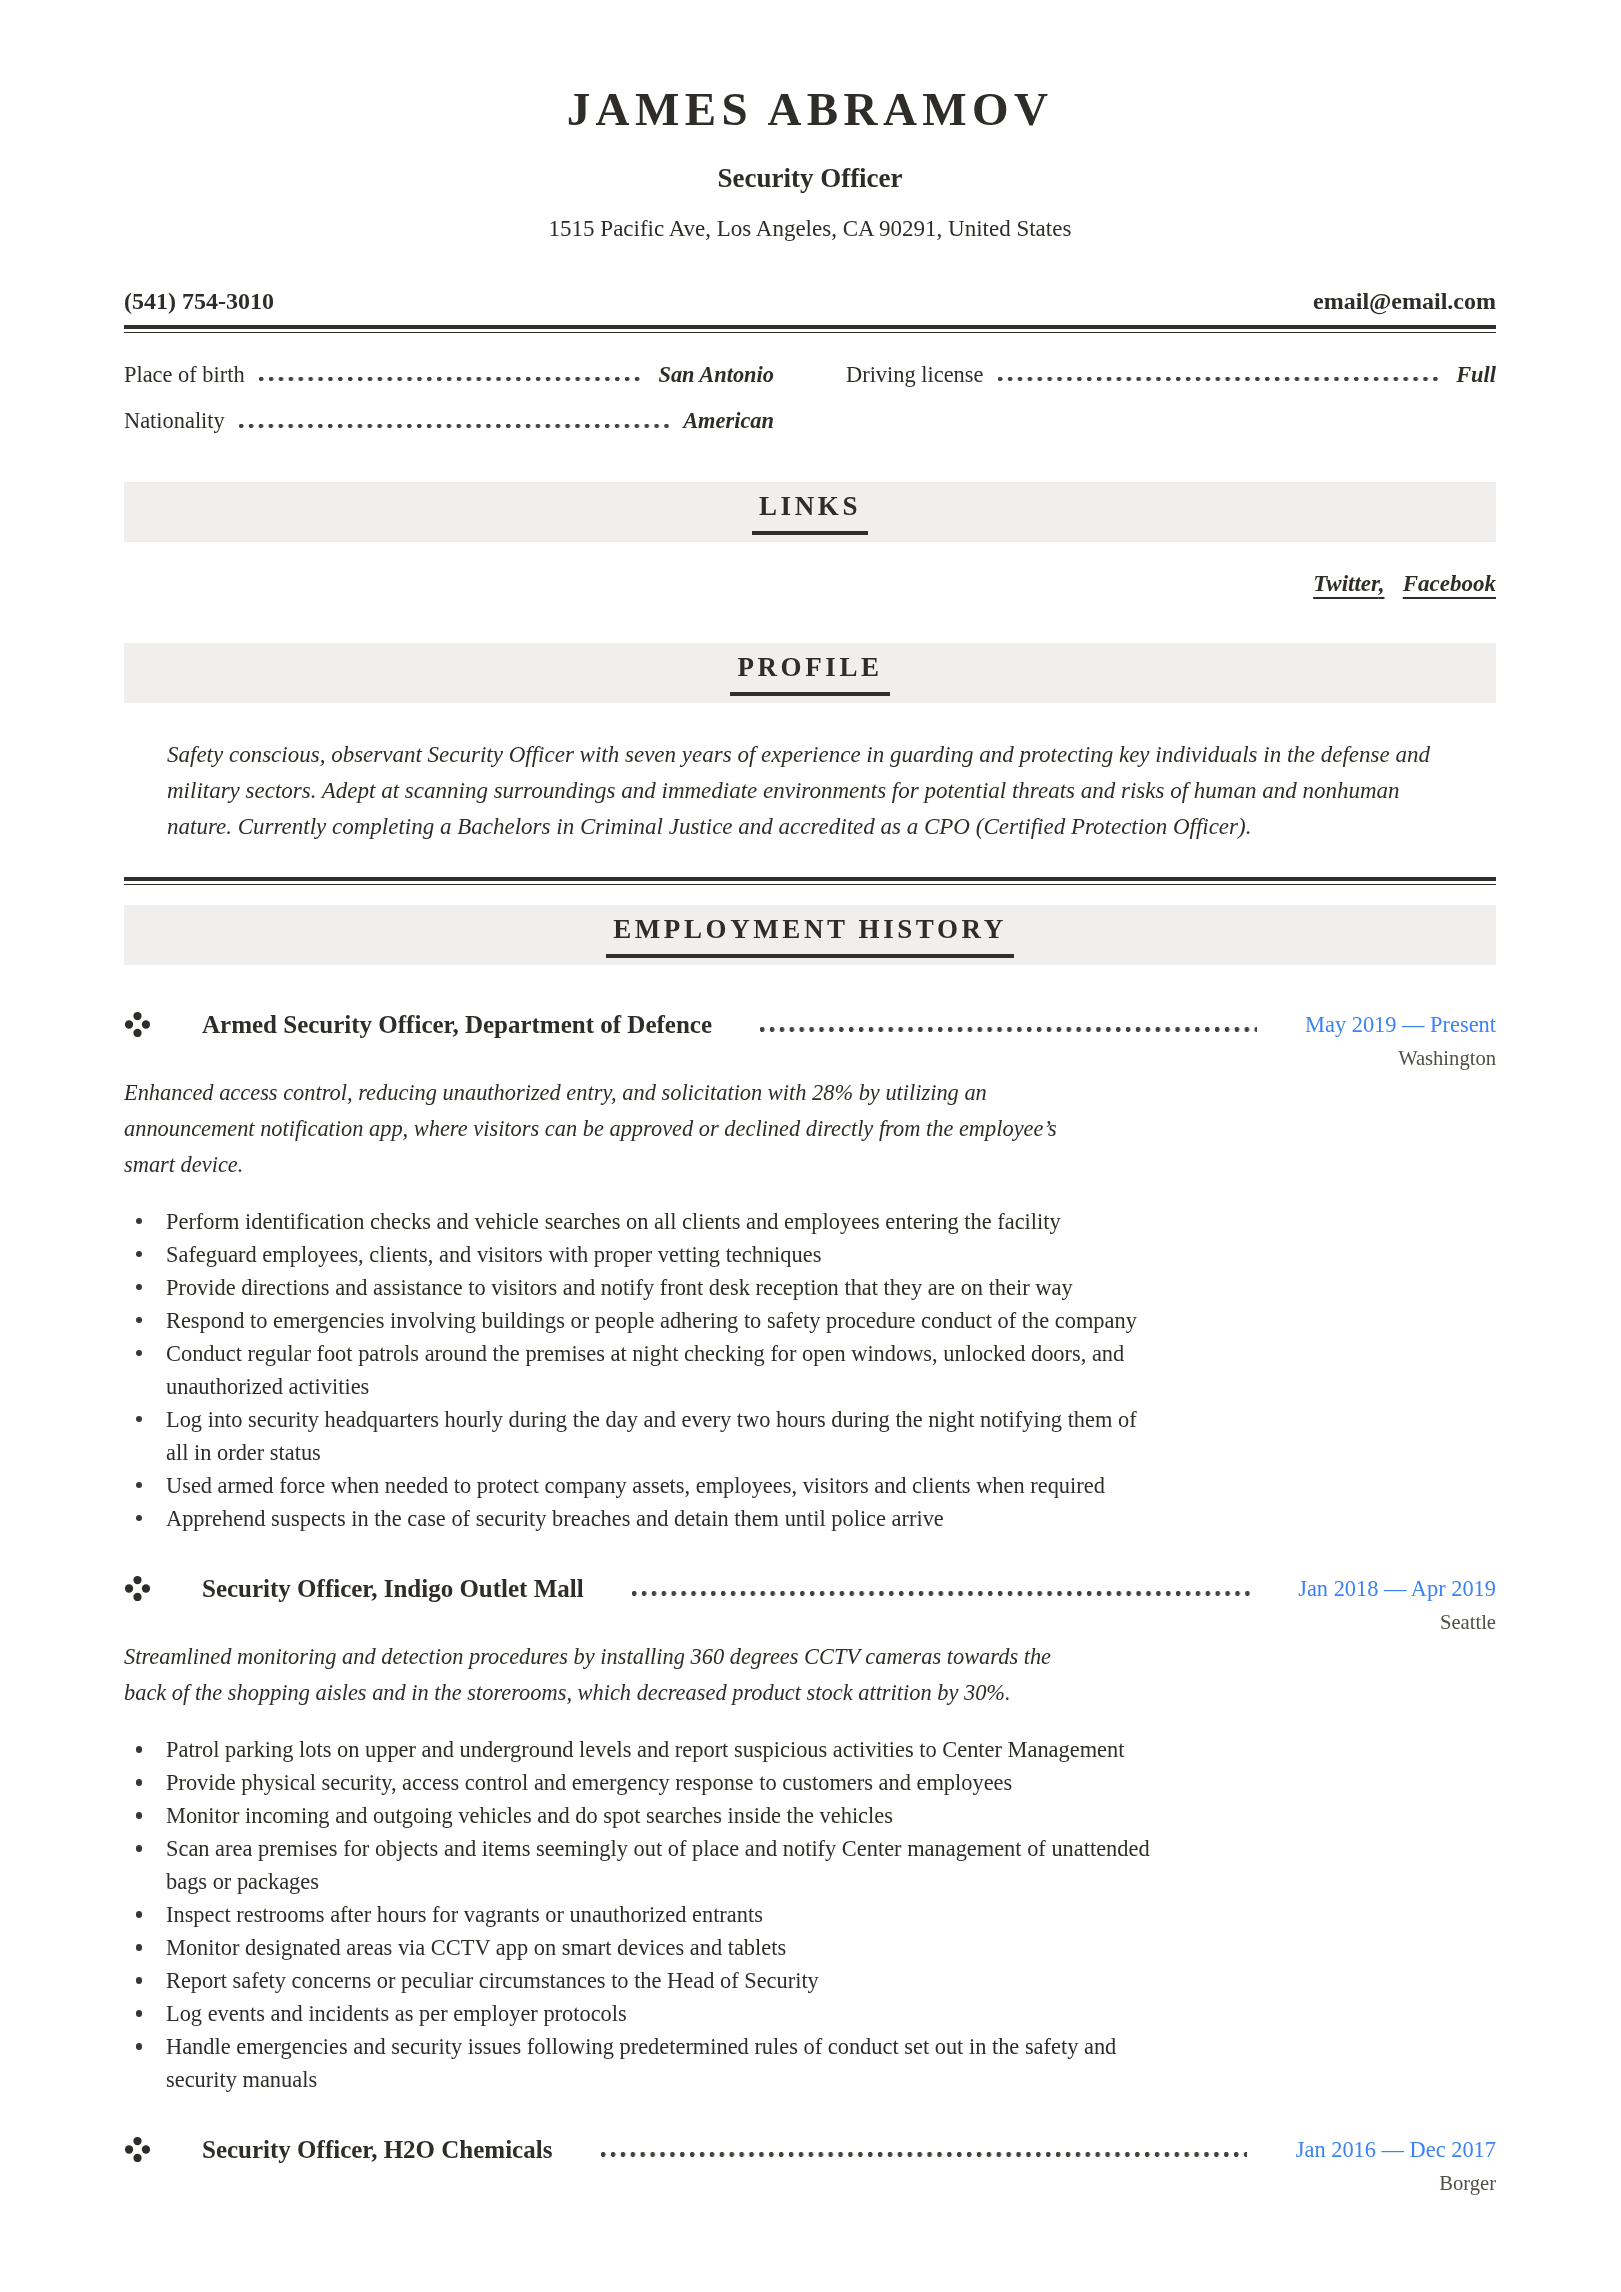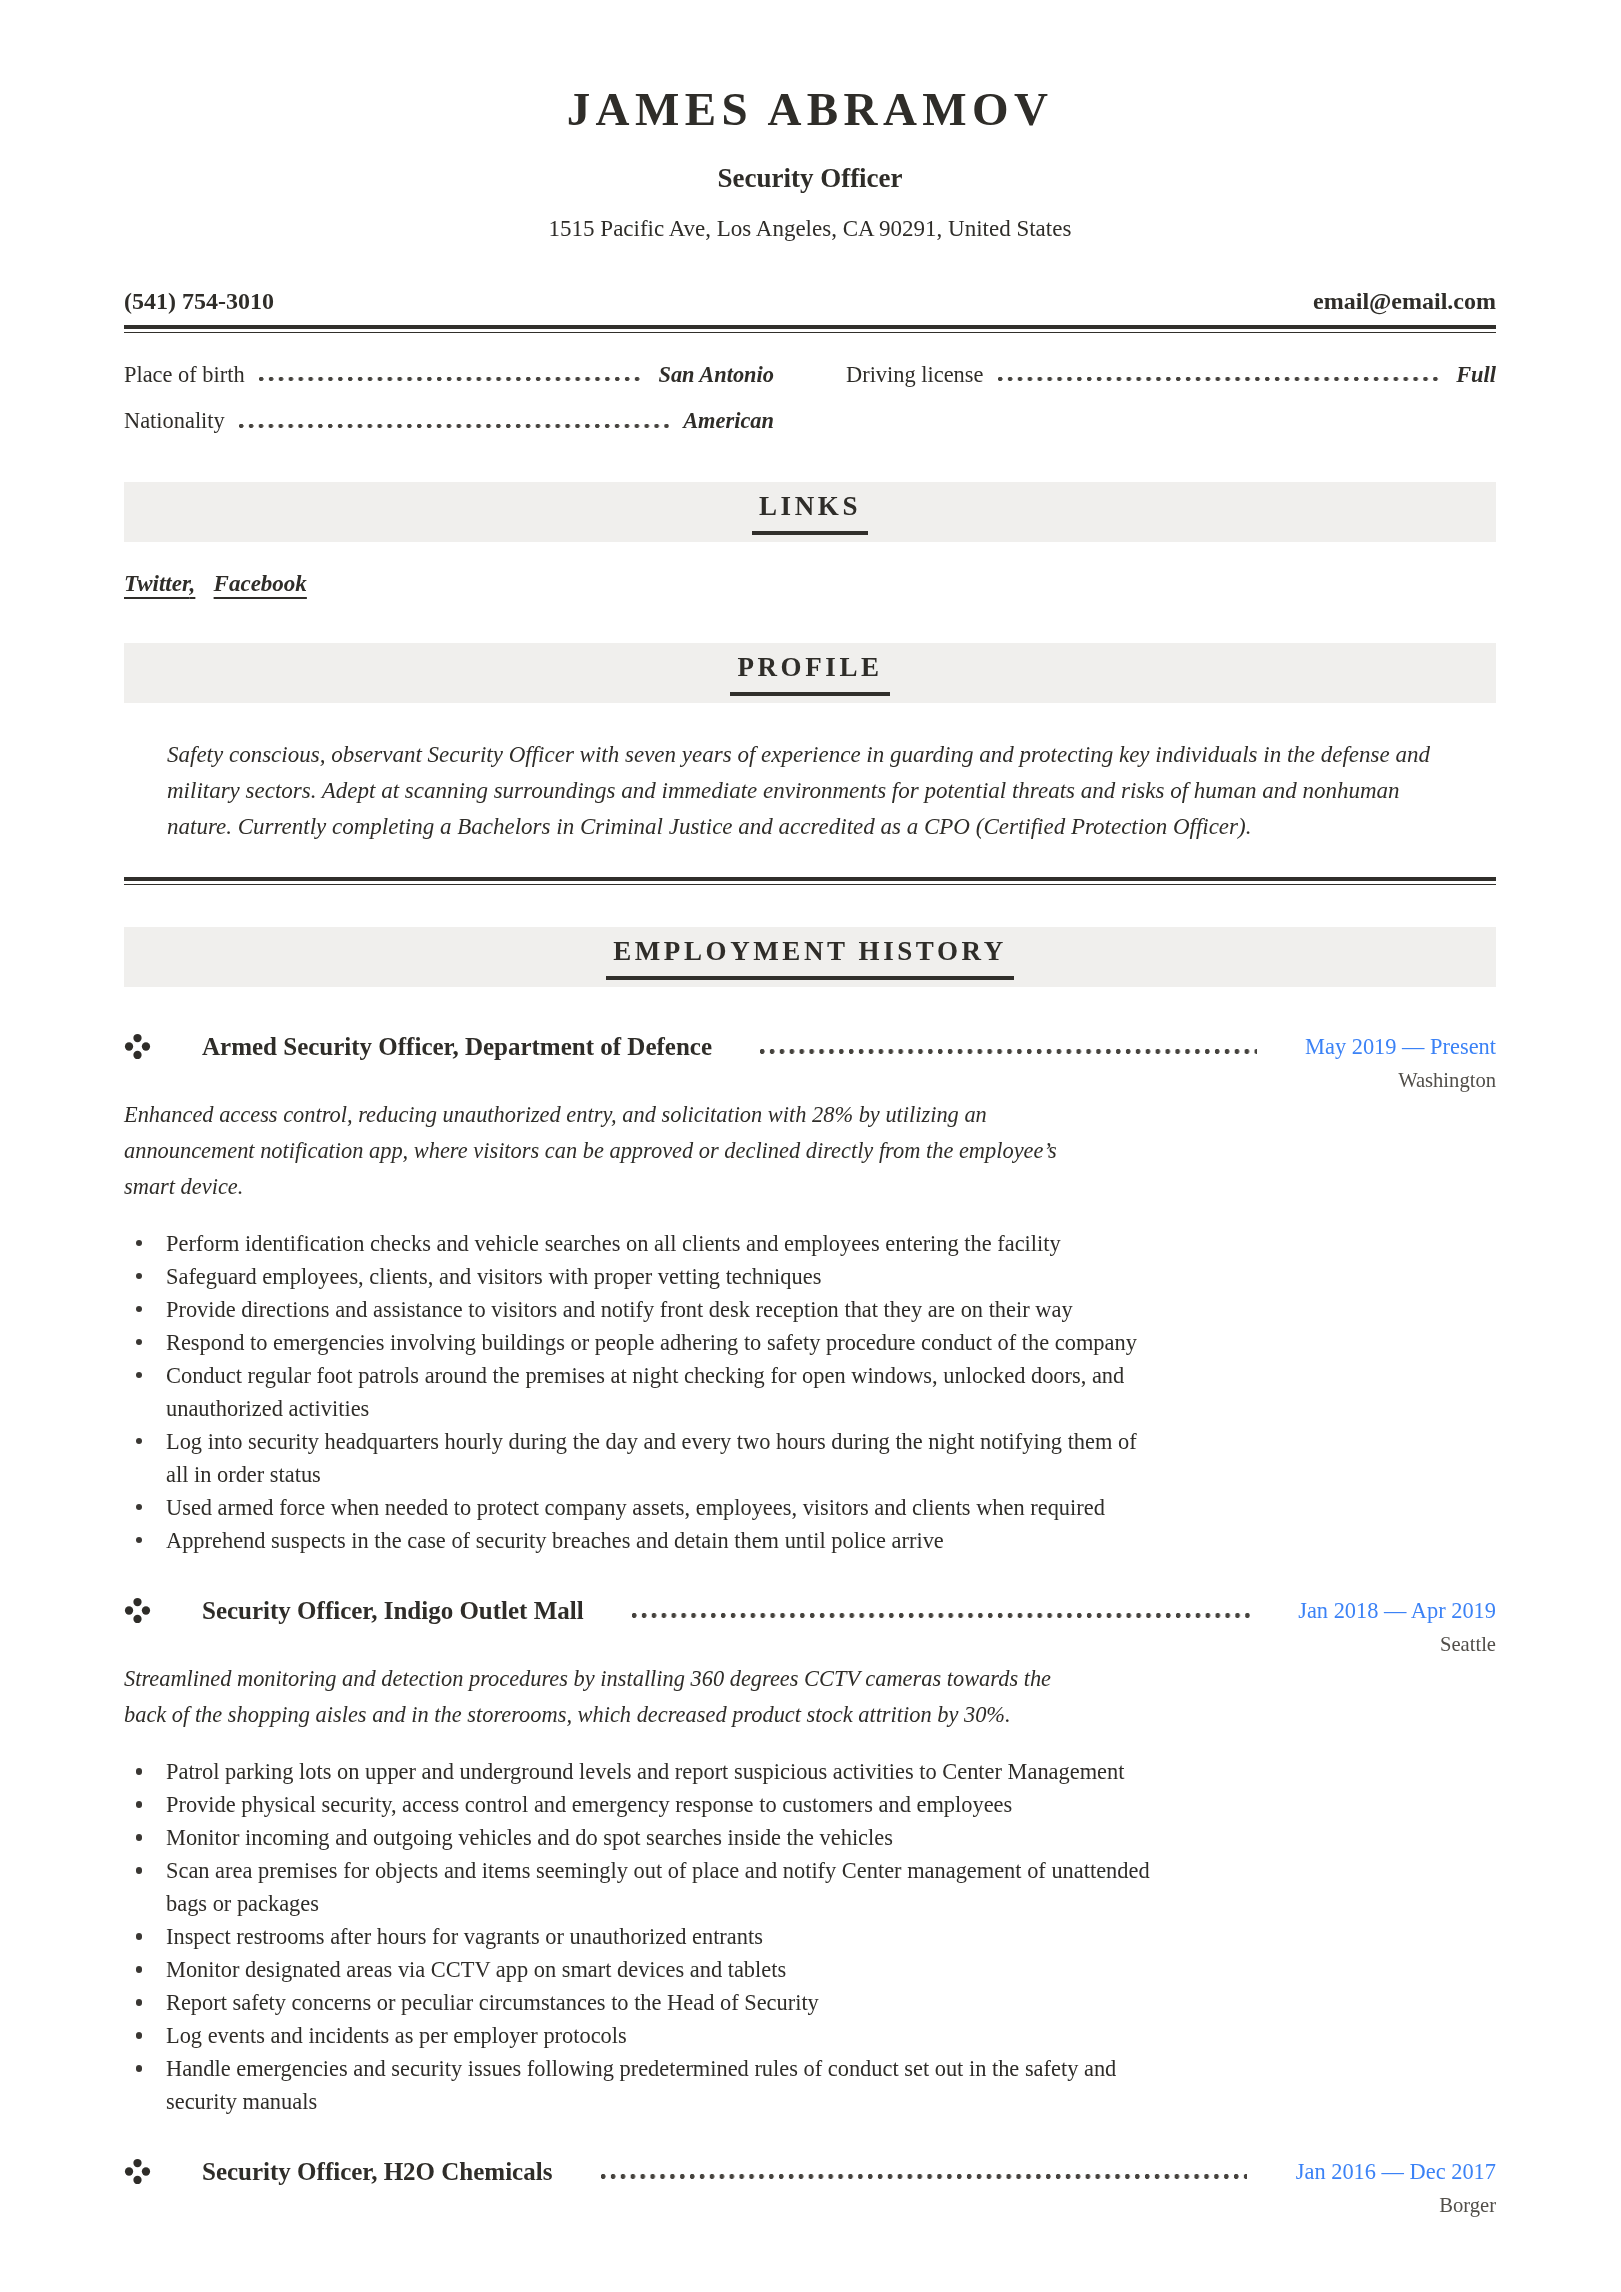--- a/index.html
+++ b/index.html
@@ -86,25 +86,25 @@
     display: inline-block;
     font-size: 27px;
     font-weight: 700;
     letter-spacing: 3.6px;
     line-height: 29px;
     padding: 1.8px 7.2px 9.9px;
     border-bottom: 4.5px solid #312f2b;
   }
   .band-links      { margin-top: 48px; }
   .band-profile    { margin-top: 45px; }
-  .band-employment { margin-top: 42px; }
+  .band-employment { margin-top: 20px; }
 
   
   .links-row {
-    text-align: left;
+    text-align: right;
     margin-top: 27px;
     font-size: 23px;
     line-height: 29px;
     font-weight: 700;
     font-style: italic;
   }
   .link {
     text-decoration: underline;
     text-decoration-thickness: 2.2px;
     text-underline-offset: 6.3px;

